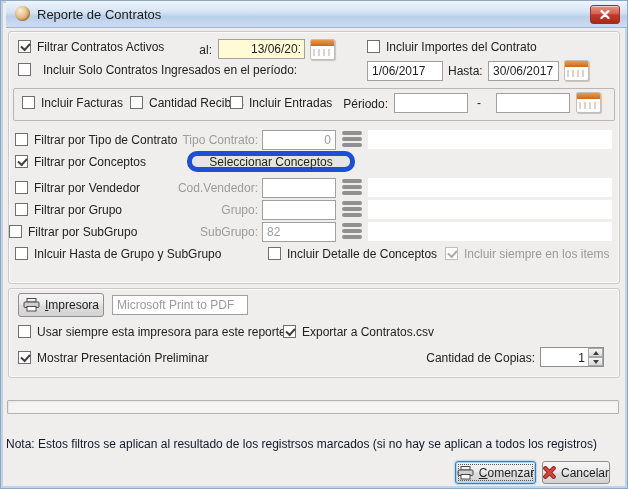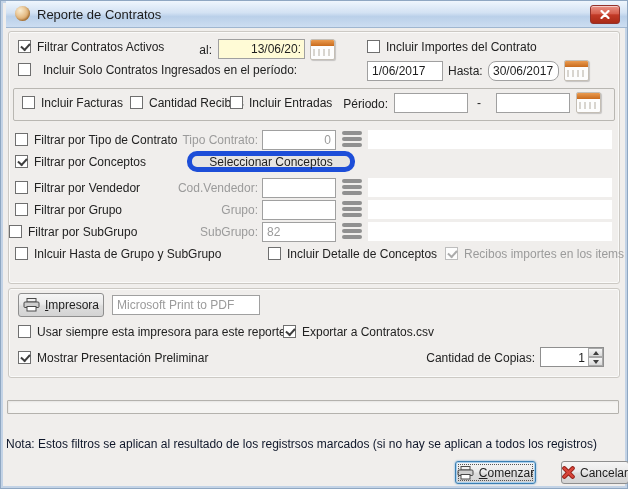--- a/index.html
+++ b/index.html
@@ -116,21 +116,21 @@
     <span class="cb"></span>
     <span>Incluir Importes del Contrato</span>
   </label>
 
   <label class="check" style="left:18px; top:63px;gap:12px;">
     <span class="cb"></span>
     <span>Incluir Solo Contratos Ingresados en el período:</span>
   </label>
   <input class="field" style="left: 367px; top: 61px; width: 76px;" readonly="" value="1/06/2017">
   <span class="lbl" style="left:448px; top:64px;">Hasta:</span>
-  <input class="field" style="left: 488px; top: 61px; width: 71px; border-radius: 8px;" readonly="" value="30/06/2017">
+  <input class="field" style="left: 488px; top: 61px; width: 71px;" readonly="" value="30/06/2017">
   <div class="cal" style="left:564px; top:60px;"></div>
 
   <div class="panel" style="left:13px; top:88px; width:600px; height:31px;"></div>
   <label class="check" style="left:22px; top:96px;">
     <span class="cb"></span>
     <span>Incluir Facturas</span>
   </label>
   <label class="check" style="left:130px; top:96px;">
     <span class="cb"></span>
     <span>Cantidad Recibos</span>
@@ -200,34 +200,34 @@
   <label class="check" style="left:15px; top:247px;">
     <span class="cb"></span>
     <span>Inlcuir Hasta de Grupo y SubGrupo</span>
   </label>
   <label class="check" style="left:268px; top:247px;">
     <span class="cb"></span>
     <span>Incluir Detalle de  Conceptos</span>
   </label>
   <label class="check gray" style="left:445px; top:247px;">
     <span class="cb checked disabled"></span>
-    <span>Recibos importes en los items</span>
+    <span>Incluir siempre en los items</span>
   </label>
 
   <div class="groupbox" style="left:8px; top:288px; width:610px; height:88px;"></div>
 
   <div class="btn" style="left:18px; top:293px; width:86px; height:24px;">
     <svg width="17" height="14" viewBox="0 0 17 14">
       <rect x="4" y="0.5" width="9" height="3.5" fill="#f0f0f0" stroke="#4a4a4a"></rect>
       <rect x="1" y="4" width="15" height="5.5" rx="1" fill="#cfcfcf" stroke="#4a4a4a"></rect>
       <rect x="4" y="8.5" width="9" height="4.5" fill="#ffffff" stroke="#4a4a4a"></rect>
     </svg>
     <span class="mnemonic">Impresora</span>
   </div>
-  <input class="field graytxt" style="left: 112px; top: 295px; width: 148px;" readonly="" value="Microsoft Print to PDF">
+  <input class="field graytxt" style="left: 112px; top: 295px; width: 136px;" readonly="" value="Microsoft Print to PDF">
 
   <label class="check" style="left:18px; top:325px;">
     <span class="cb"></span>
     <span>Usar siempre esta impresora para este reporte</span>
   </label>
   <label class="check" style="left:283px; top:325px;">
     <span class="cb checked"></span>
     <span>Exportar a Contratos.csv</span>
   </label>
 
@@ -252,21 +252,21 @@
   <div class="note">Nota: Estos filtros se aplican al resultado de los registrsos marcados (si no hay se aplican a todos los registros)</div>
 
   <div class="btn focused" style="left:455px; top:461px; width:81px; height:23px;">
     <svg width="17" height="14" viewBox="0 0 17 14">
       <rect x="4" y="0.5" width="9" height="3.5" fill="#f0f0f0" stroke="#4a4a4a"></rect>
       <rect x="1" y="4" width="15" height="5.5" rx="1" fill="#cfcfcf" stroke="#4a4a4a"></rect>
       <rect x="4" y="8.5" width="9" height="4.5" fill="#ffffff" stroke="#4a4a4a"></rect>
     </svg>
     <span class="mnemonic">Comenzar</span>
   </div>
-  <div class="btn" style="left:542px; top:461px; width:68px; height:23px;margin-left:19px;">
+  <div class="btn" style="left:542px; top:461px; width:68px; height:23px;">
     <svg width="14" height="13" viewBox="0 0 14 13">
       <path d="M2.5 2 L11.5 11 M11.5 2 L2.5 11" stroke="#8f1a12" stroke-width="4.6" stroke-linecap="round"></path>
       <path d="M2.5 2 L11.5 11 M11.5 2 L2.5 11" stroke="#d6453a" stroke-width="2.8" stroke-linecap="round"></path>
     </svg>
     <span>Cancelar</span>
   </div>
 
 </div>
 
 </body></html>

